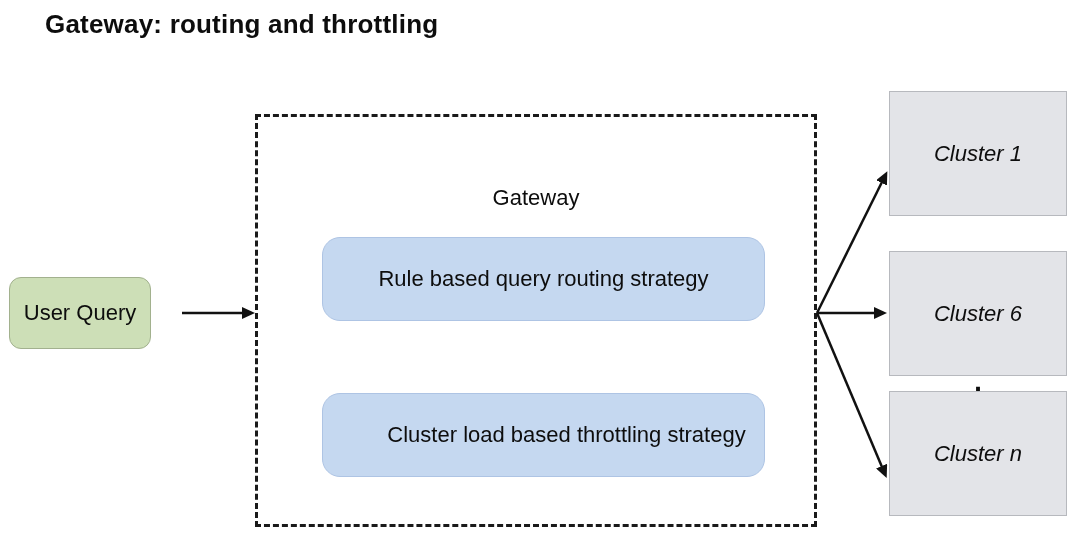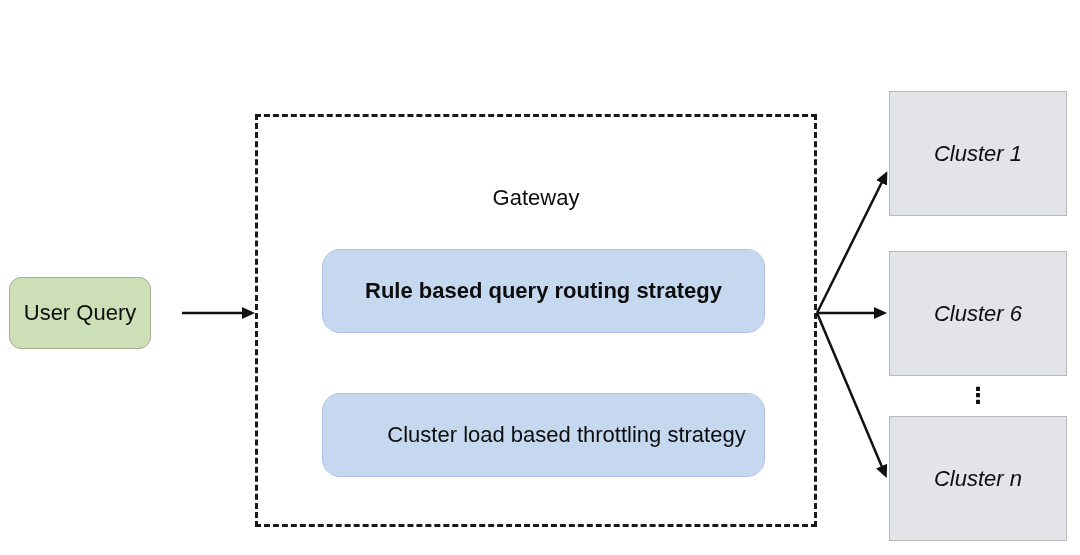--- a/index.html
+++ b/index.html
@@ -63,33 +63,33 @@
     margin-top: 30px;
   }
   .strategy {
     left: 64px;
     width: 443px;
     height: 84px;
     background: #c5d8f0;
     border: 1px solid #aec4e4;
     border-radius: 18px;
   }
-  .strategy-1 { top: 132px; font-weight: bold; }
+  .strategy-1 { top: 120px; }
   .strategy-2 { top: 276px; padding-left: 46px; }
   .cluster {
     left: 889px;
     width: 178px;
     height: 125px;
     background: #e3e4e8;
     border: 1px solid #b7b9be;
     font-style: italic;
   }
   .cluster-1 { top: 91px; }
   .cluster-2 { top: 251px; }
-  .cluster-n { top: 416px; }
+  .cluster-n { top: 391px; }
   .ellipsis {
     position: absolute;
     left: 889px;
     top: 379px;
     width: 178px;
     height: 34px;
     display: flex;
     align-items: center;
     justify-content: center;
     font-size: 22px;
@@ -105,20 +105,21 @@
     height: 555px;
     pointer-events: none;
   }
   .arrows line { stroke: #111111; stroke-width: 2.5; }
 </style>
 </head>
 <body>
 
 <div class="canvas">
 
+  <div class="title">Gateway: routing and throttling</div>
 
   <div class="node user-query">
     <span>User Query</span>
   </div>
 
   <div class="gateway">
     <div class="gateway-label">Gateway</div>
     <div class="node strategy strategy-1">
       <span>Rule based query routing strategy</span>
     </div>

